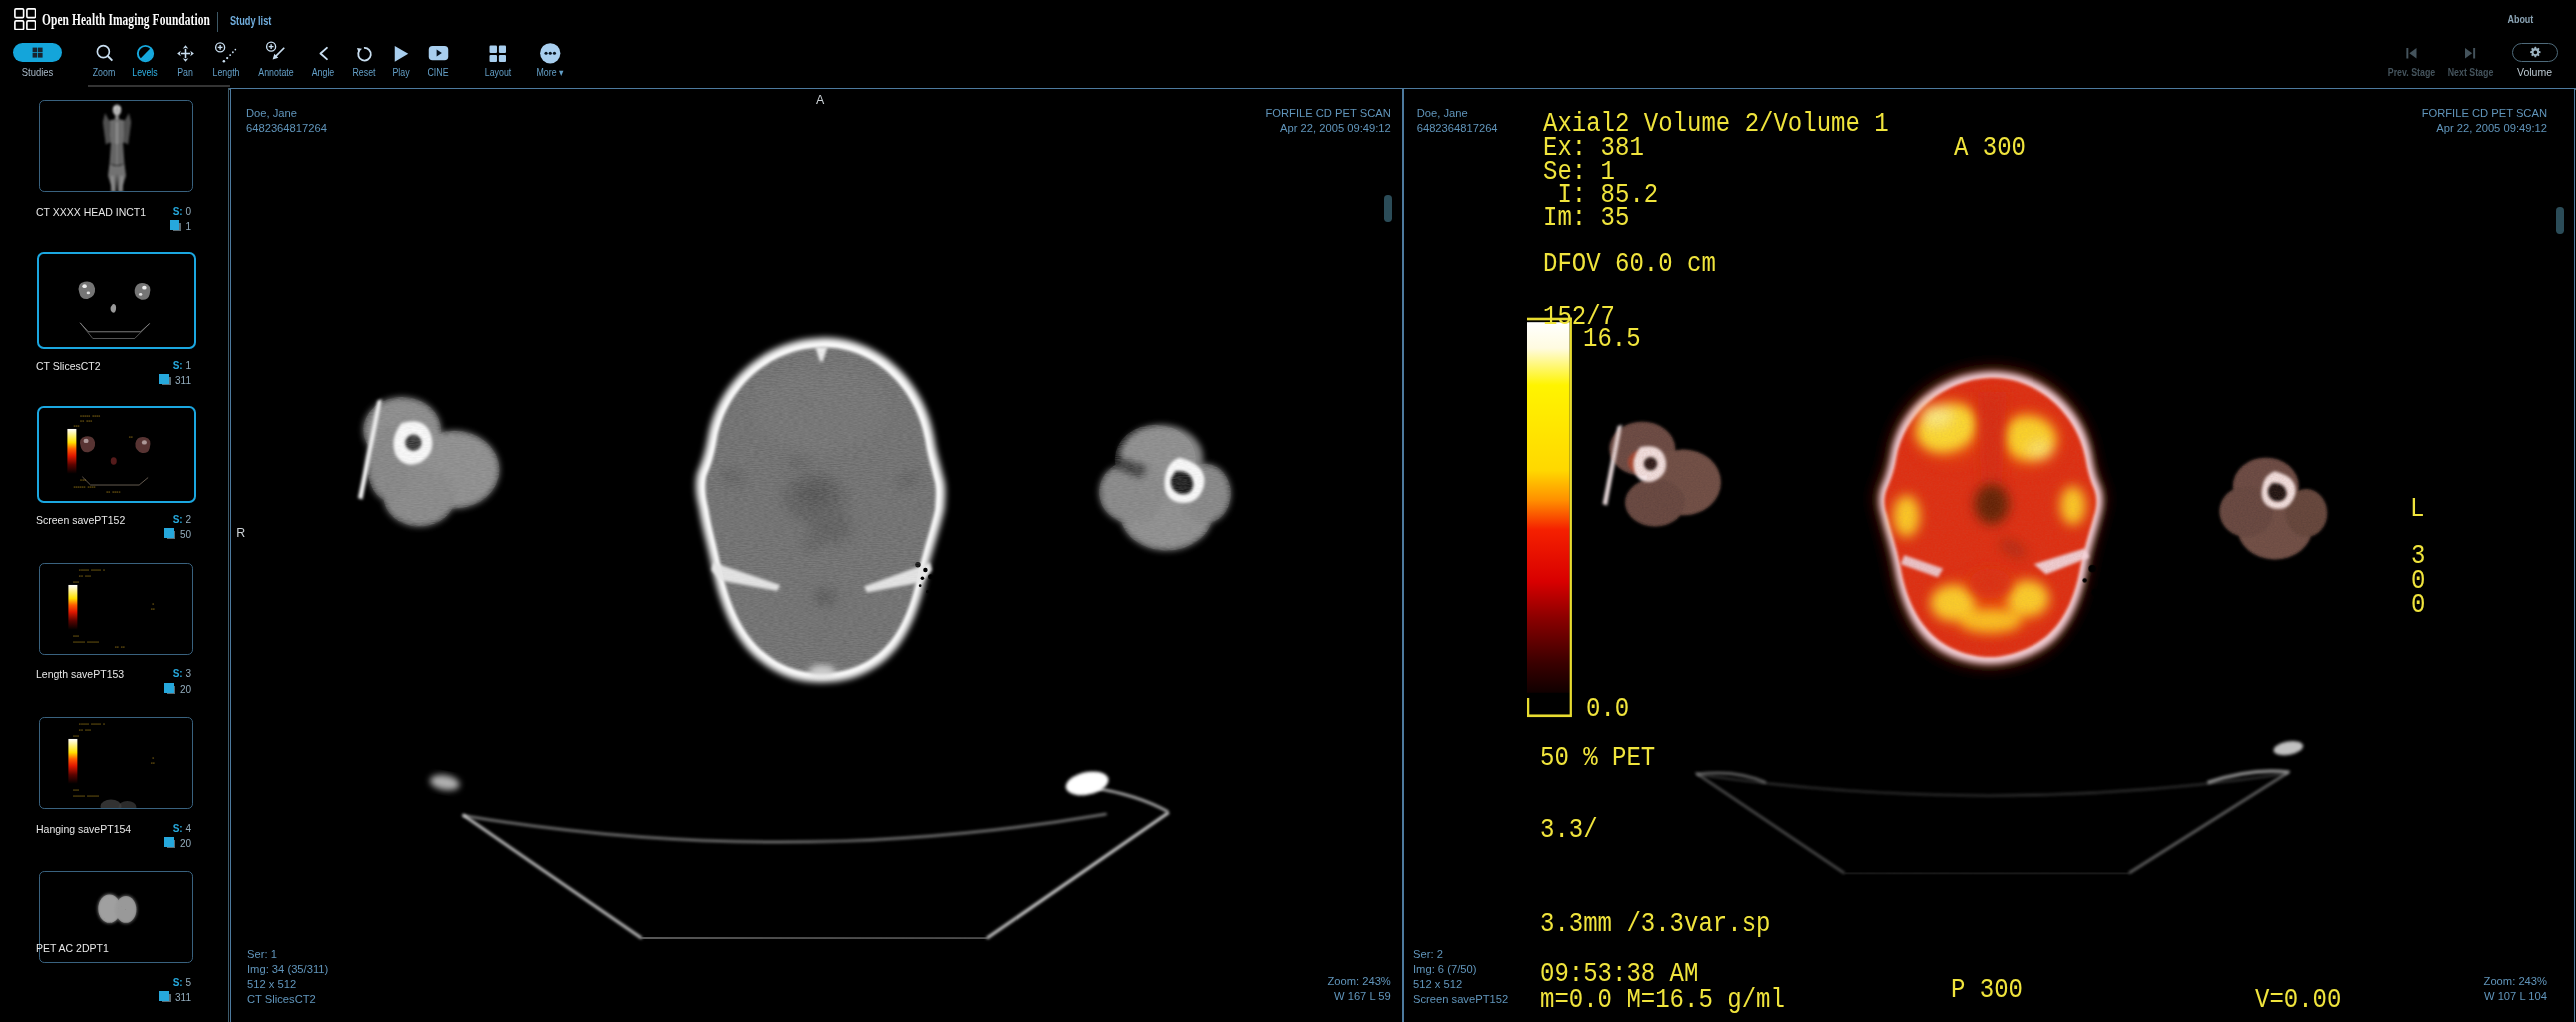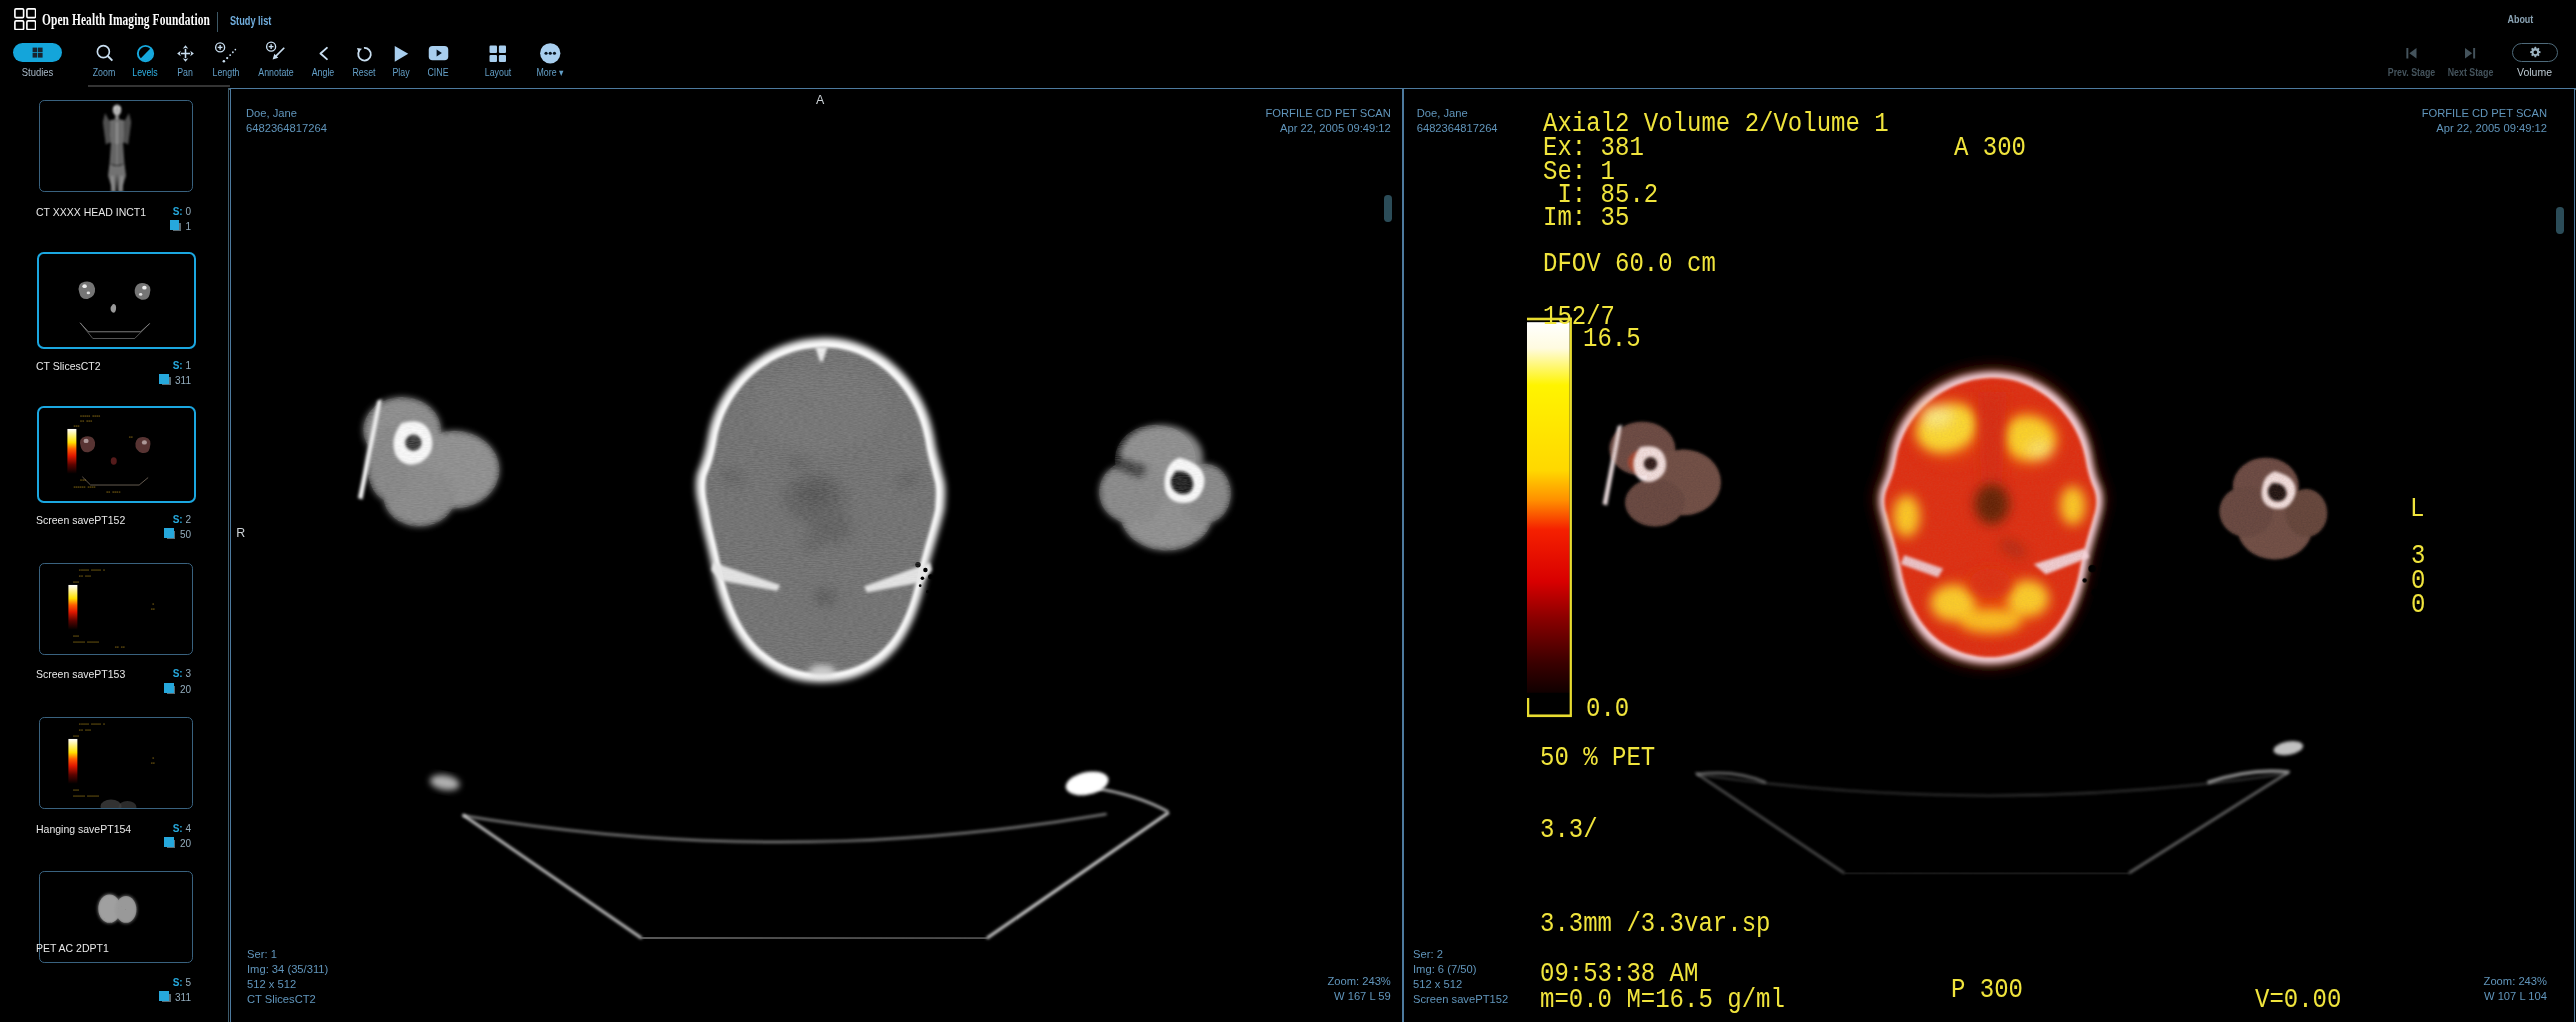--- a/index.html
+++ b/index.html
@@ -344,21 +344,21 @@
         <text x="52" y="10">XXXXX XXXXX X</text>
             <text x="52" y="17">XX XXX</text>
         <text x="44" y="25">XXX</text>
             <text x="150" y="55">X</text>
             <text x="148" y="62">XX</text>
         <text x="44" y="97">XXX</text>
             <text x="44" y="105">XXXXXX XXXXXX</text>
         <text x="100" y="112">XX XX</text>
       </g>
         </svg></div>
-      <div class="th-label" style="top:580px">Screen savePT153</div>
+      <div class="th-label" style="top:580px">Length savePT153</div>
       <div class="th-s" style="top:580px"><b>S:</b> 3</div>
       <div class="th-count" style="top:595px"><span class="stack-ic"><span class="b"></span><span class="f"></span></span>20</div>
       <div class="thumb" style="top:629px"><svg width="154" height="92" viewBox="0 0 206 123">
       <rect x="38" y="28" width="12" height="60" fill="url(#cb)"></rect>
       <g fill="#b8921c" font-family="Liberation Mono" font-size="4.5" opacity="0.9">
         <text x="52" y="10">XXXXX XXXXX X</text>
             <text x="52" y="17">XX XXX</text>
         <text x="44" y="25">XXX</text>
             <text x="150" y="55">X</text>
             <text x="148" y="62">XX</text>

